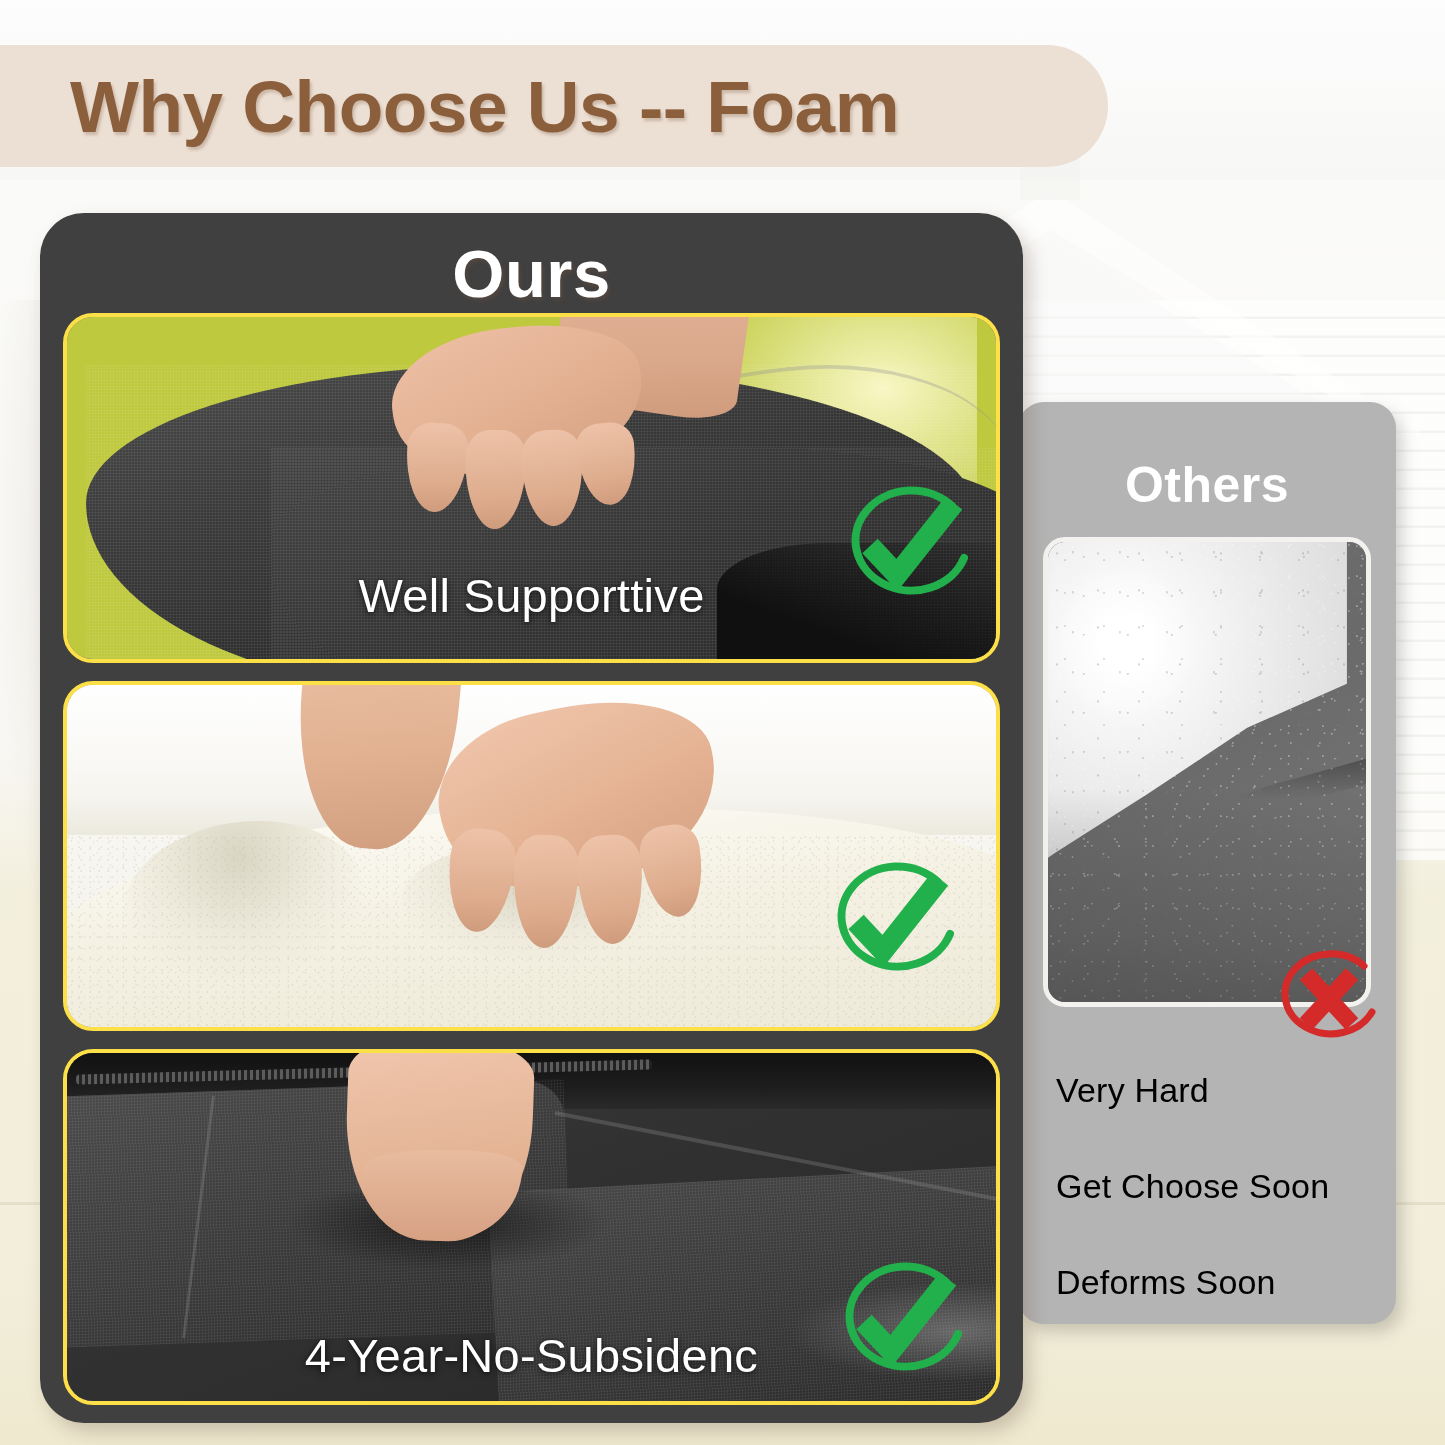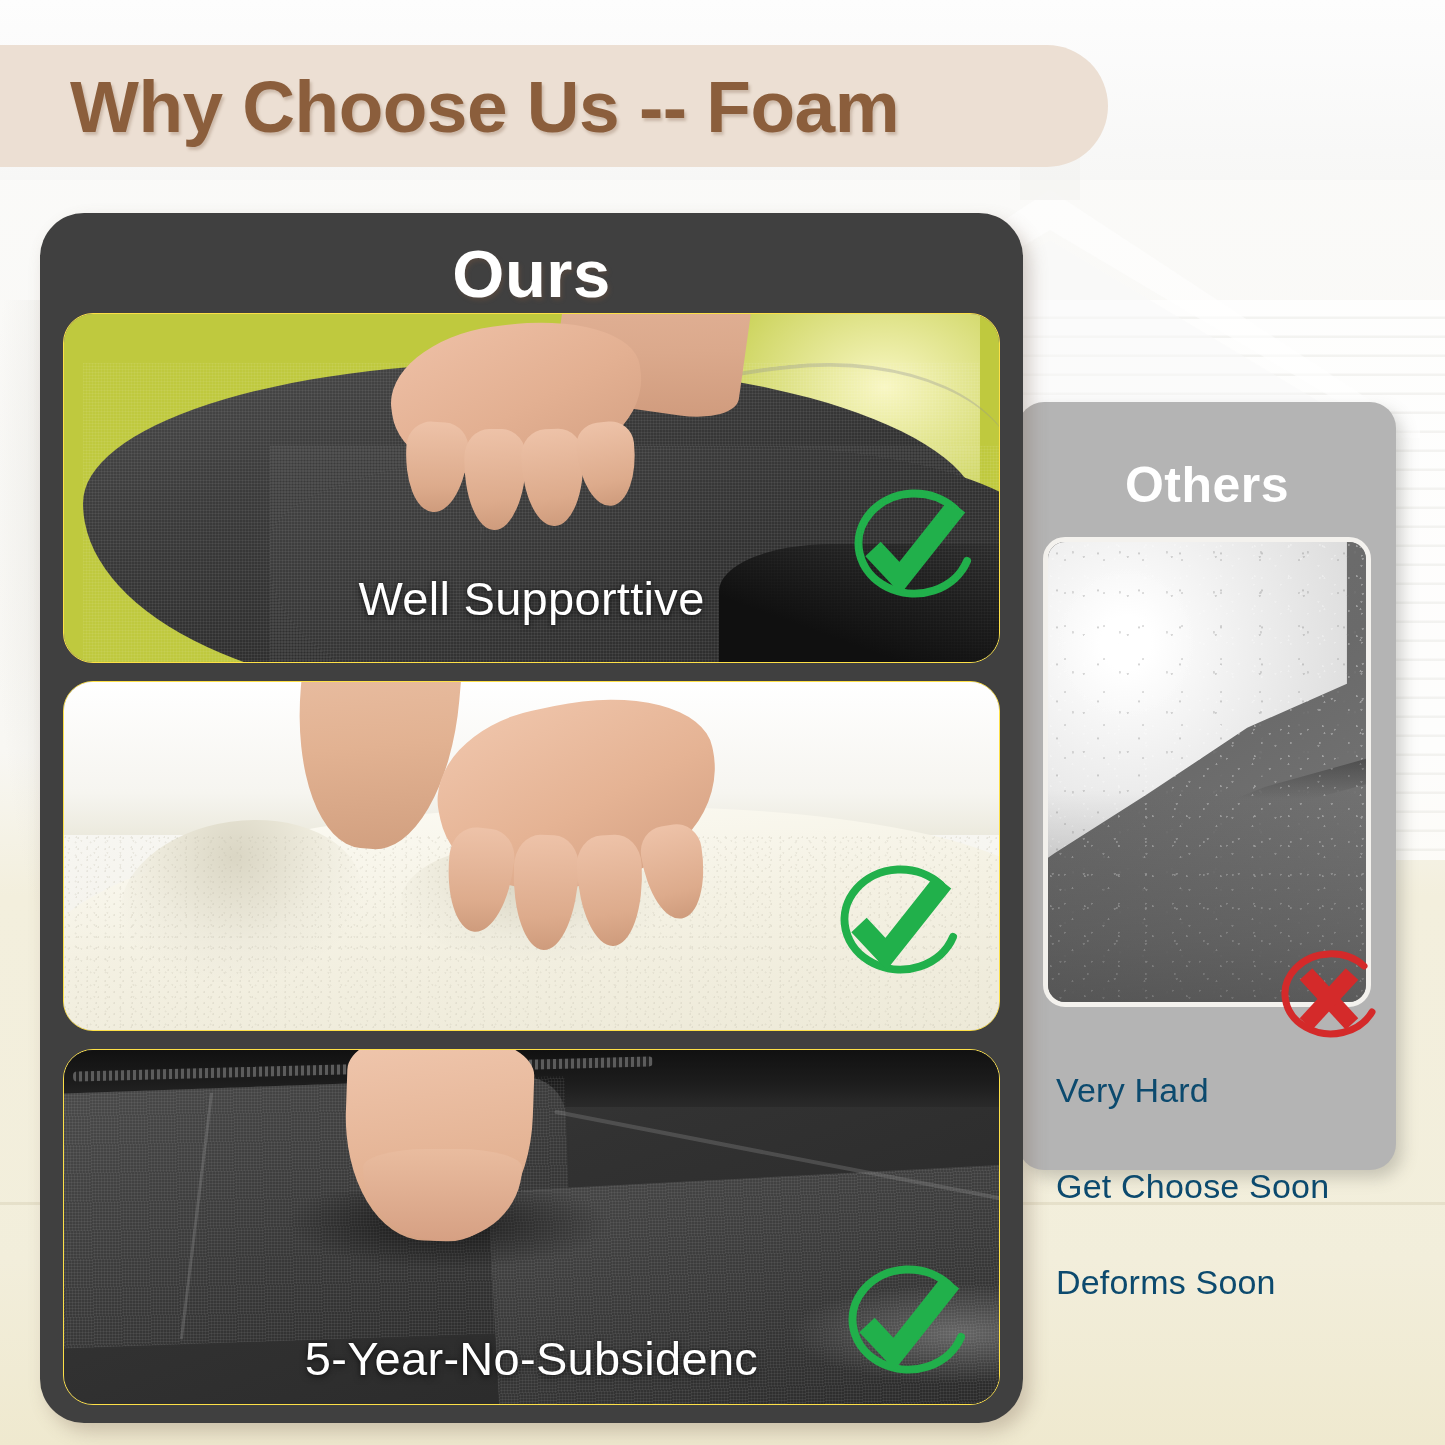--- a/index.html
+++ b/index.html
@@ -36,21 +36,21 @@
   }
   .title-text{
     margin-left:110px;
     font-size:73px;font-weight:bold;color:#8b5e3c;
     letter-spacing:-0.5px;white-space:nowrap;
     text-shadow:2px 3px 3px rgba(120,85,60,.28);
   }
 
   
   .others-panel{
-    position:absolute;left:1018px;top:402px;width:378px;height:768px;
+    position:absolute;left:1018px;top:402px;width:378px;height:922px;
     background:#b4b4b4;border-radius:26px;
     box-shadow:6px 8px 16px rgba(90,88,84,.28);
   }
   .others-title{
     position:absolute;top:54px;left:0;width:100%;text-align:center;
     font-size:50px;font-weight:bold;color:#ffffff;letter-spacing:.5px;
   }
   .others-photo-wrap{
     position:absolute;left:25px;top:135px;width:328px;height:470px;
     border-radius:22px;border:5px solid #f4f2ee;overflow:hidden;
@@ -80,38 +80,38 @@
   .of-edge{position:absolute;left:-18%;top:44%;width:120%;height:46%;
     background:linear-gradient(180deg,rgba(30,30,30,.55) 0%,rgba(40,40,40,0) 26%);
     clip-path:polygon(100% 6%,72% 20%,44% 40%,18% 58%,6% 68%,12% 76%,46% 52%,76% 30%,100% 18%);}
   .of-shadow{position:absolute;left:0;bottom:0;width:100%;height:46%;
     background:linear-gradient(180deg,rgba(60,60,60,0) 0%,rgba(55,55,55,.30) 70%,rgba(48,48,48,.42) 100%);}
 
   
   .x-badge{position:absolute;left:246px;top:540px;width:126px;height:112px;}
   .others-bullets{position:absolute;left:0;top:640px;width:100%;}
   .others-bullet{
-    color:#0c4a6e;font-size:34px;padding-left:38px;height:96px;
+    color:#000000;font-size:34px;padding-left:38px;height:96px;
     display:flex;align-items:center;letter-spacing:.2px;
   }
 
   
   .ours-panel{
     position:absolute;left:40px;top:213px;width:983px;height:1210px;
     background:#404040;border-radius:44px;
     box-shadow:7px 9px 18px rgba(120,95,78,.30);
   }
   .ours-title{
     position:absolute;top:22px;left:0;width:100%;text-align:center;
     font-size:67px;font-weight:bold;color:#ffffff;letter-spacing:.5px;
     text-shadow:2px 3px 4px rgba(120,85,60,.33);
   }
   .card{
     position:absolute;left:23px;width:937px;height:350px;
-    border:1px solid #fde047;border-radius:30px;overflow:hidden;
+    border:4px solid #fde047;border-radius:30px;overflow:hidden;
     box-sizing:border-box;background:#777;
   }
   .card-1{top:100px;}
   .card-2{top:468px;}
   .card-3{top:836px;height:356px;}
 
   .caption{
     position:absolute;left:0;width:100%;
     color:#ffffff;font-size:47px;font-weight:500;
     text-shadow:0 2px 7px rgba(0,0,0,.55),0 0 3px rgba(0,0,0,.4);
@@ -323,21 +323,21 @@
         </div>
       <div class="p3-blockB">
           <div class="weave"></div>
         </div>
       <div class="p3-seamA"></div>
       <div class="p3-seamB"></div>
       <div class="p3-shadow"></div>
       <div class="p3-foot"></div>
       <div class="p3-ankle"></div>
       <div class="p3-lite"></div>
-      <div class="caption cap-3">5-Year-No-Subsidenc</div>
+      <div class="caption cap-3">4-Year-No-Subsidenc</div>
       <svg class="check-badge cb-3" viewBox="0 0 150 135">
         <path d="M118 28 A56 50 0 1 0 130 80" fill="none" stroke="#21b04b" stroke-width="8" stroke-linecap="round"></path>
         <path d="M36 68 L63 97 L120 25" fill="none" stroke="#21b04b" stroke-width="21" stroke-linecap="butt" stroke-linejoin="miter"></path>
       </svg>
     </div>
   </div>
 
 </div>
 
 </body></html>

